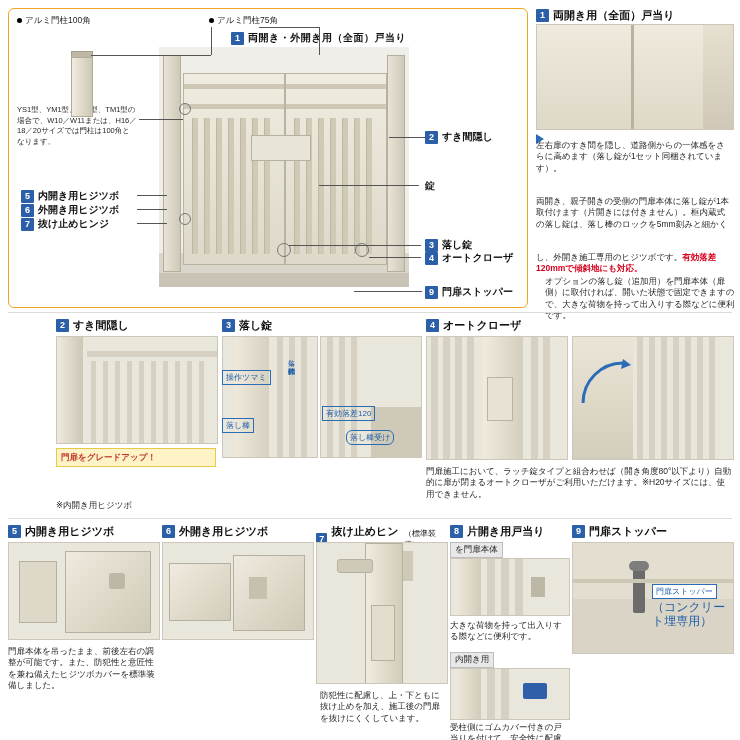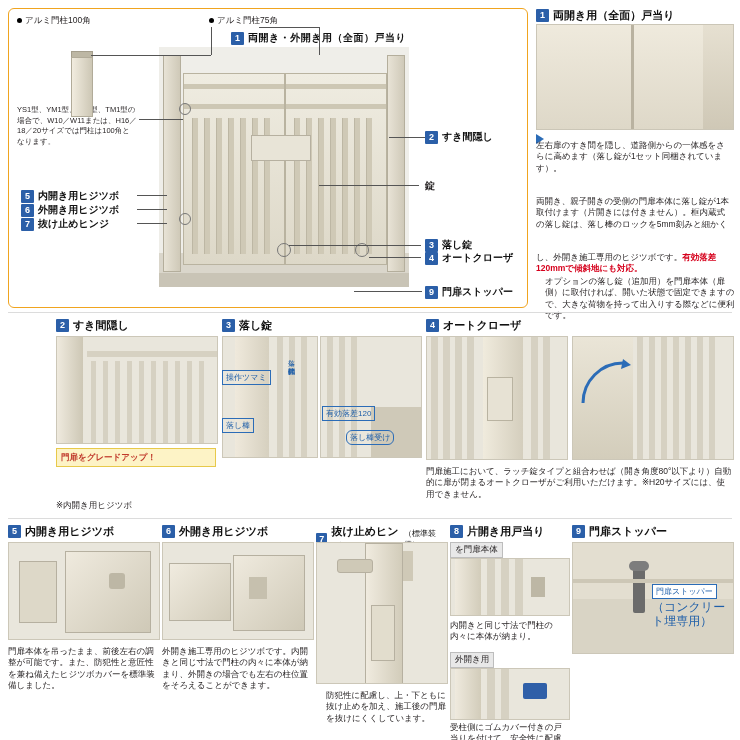--- a/index.html
+++ b/index.html
@@ -343,55 +343,54 @@
 <div class="panel" id="b6">
   <div class="hdr">
     <span class="num">6</span>
     <span>外開き用ヒジツボ</span>
   </div>
   <div class="img-ph" style="position:absolute;left:0;top:18px;width:150px;height:96px;">
     <div class="g" style="left:6px;top:20px;width:60px;height:56px;background:linear-gradient(135deg,#f0ebdf,#d2ccba);border:1px solid #b6b0a0;"></div>
     <div class="g" style="left:70px;top:12px;width:70px;height:74px;background:linear-gradient(135deg,#efeade,#cfc9b7);border:1px solid #b6b0a0;"></div>
     <div class="g" style="left:86px;top:34px;width:18px;height:22px;background:#c6c0ae;"></div>
   </div>
-  <div class="cap" style="position:absolute;left:0;top:122px;width:148px;">外開き施工専用のヒジツボです。内開きと同じ寸法で門柱の内々に本体が納まり、外開きの場合でも左右の柱位置をそろえることができます。</div>
 </div>
 
 <div class="panel" id="b7">
   <div class="hdr">
     <span class="num">7</span>
     <span>抜け止めヒンジ</span>
     <span style="font-size:8px;font-weight:normal;">（標準装備）</span>
   </div>
   <div class="img-ph" style="position:absolute;left:0;top:18px;width:130px;height:140px;">
     <div class="g" style="left:48px;top:0;width:36px;height:140px;background:linear-gradient(90deg,#f0ebdf,#d2ccba);border:1px solid #b6b0a0;"></div>
     <div class="g" style="left:20px;top:16px;width:34px;height:12px;background:#cfc9b7;border:1px solid #b6b0a0;border-radius:3px;"></div>
     <div class="g" style="left:54px;top:62px;width:22px;height:54px;background:#e2ddcd;border:1px solid #b6b0a0;"></div>
     <div class="g" style="left:86px;top:8px;width:10px;height:30px;background:#cfc9b7;"></div>
   </div>
-  <div class="cap" style="position:absolute;left:10px;top:166px;width:128px;">防犯性に配慮し、上・下ともに抜け止めを加え、施工後の門扉を抜けにくくしています。</div>
+  <div class="cap" style="position:absolute;left:4px;top:166px;width:128px;">防犯性に配慮し、上・下ともに抜け止めを加え、施工後の門扉を抜けにくくしています。</div>
 </div>
 
 <div class="panel" id="b8">
   <div class="hdr">
     <span class="num">8</span>
     <span>片開き用戸当り</span>
   </div>
 
   <div class="graybox" style="position:absolute;left:0;top:18px;">を門扉本体</div>
   <div class="img-ph" style="position:absolute;left:0;top:34px;width:118px;height:56px;">
     <div class="g" style="left:4px;top:0;width:26px;height:56px;background:linear-gradient(90deg,#efeade,#d2ccba);"></div>
     <div class="g" style="left:36px;top:0;width:8px;height:56px;"></div>
     <div class="g" style="left:50px;top:0;width:8px;height:56px;"></div>
     <div class="g" style="left:64px;top:0;width:8px;height:56px;"></div>
     <div class="g" style="left:80px;top:18px;width:14px;height:20px;background:#bdb7a5;"></div>
   </div>
-  <div class="cap" style="position:absolute;left:0;top:96px;width:118px;">内開きと同じ寸法で門柱の内々に本体が納まり。</div>
-
-  <div class="graybox" style="position:absolute;left:0;top:128px;">外開き用</div>
+  <div class="cap" style="position:absolute;left:0;top:96px;width:118px;">大きな荷物を持って出入りする際などに便利です。</div>
+
+  <div class="graybox" style="position:absolute;left:0;top:128px;">内開き用</div>
   <div class="img-ph" style="position:absolute;left:0;top:144px;width:118px;height:50px;">
     <div class="g" style="left:4px;top:0;width:26px;height:50px;background:linear-gradient(90deg,#efeade,#d2ccba);"></div>
     <div class="g" style="left:36px;top:0;width:8px;height:50px;"></div>
     <div class="g" style="left:50px;top:0;width:8px;height:50px;"></div>
     <div class="g" style="left:72px;top:14px;width:24px;height:16px;background:#2f5fa8;border-radius:2px;"></div>
   </div>
   <div class="cap" style="position:absolute;left:0;top:198px;width:118px;">受柱側にゴムカバー付きの戸当りを付けて、安全性に配慮します。</div>
 </div>
 
 <div class="panel" id="b9">

